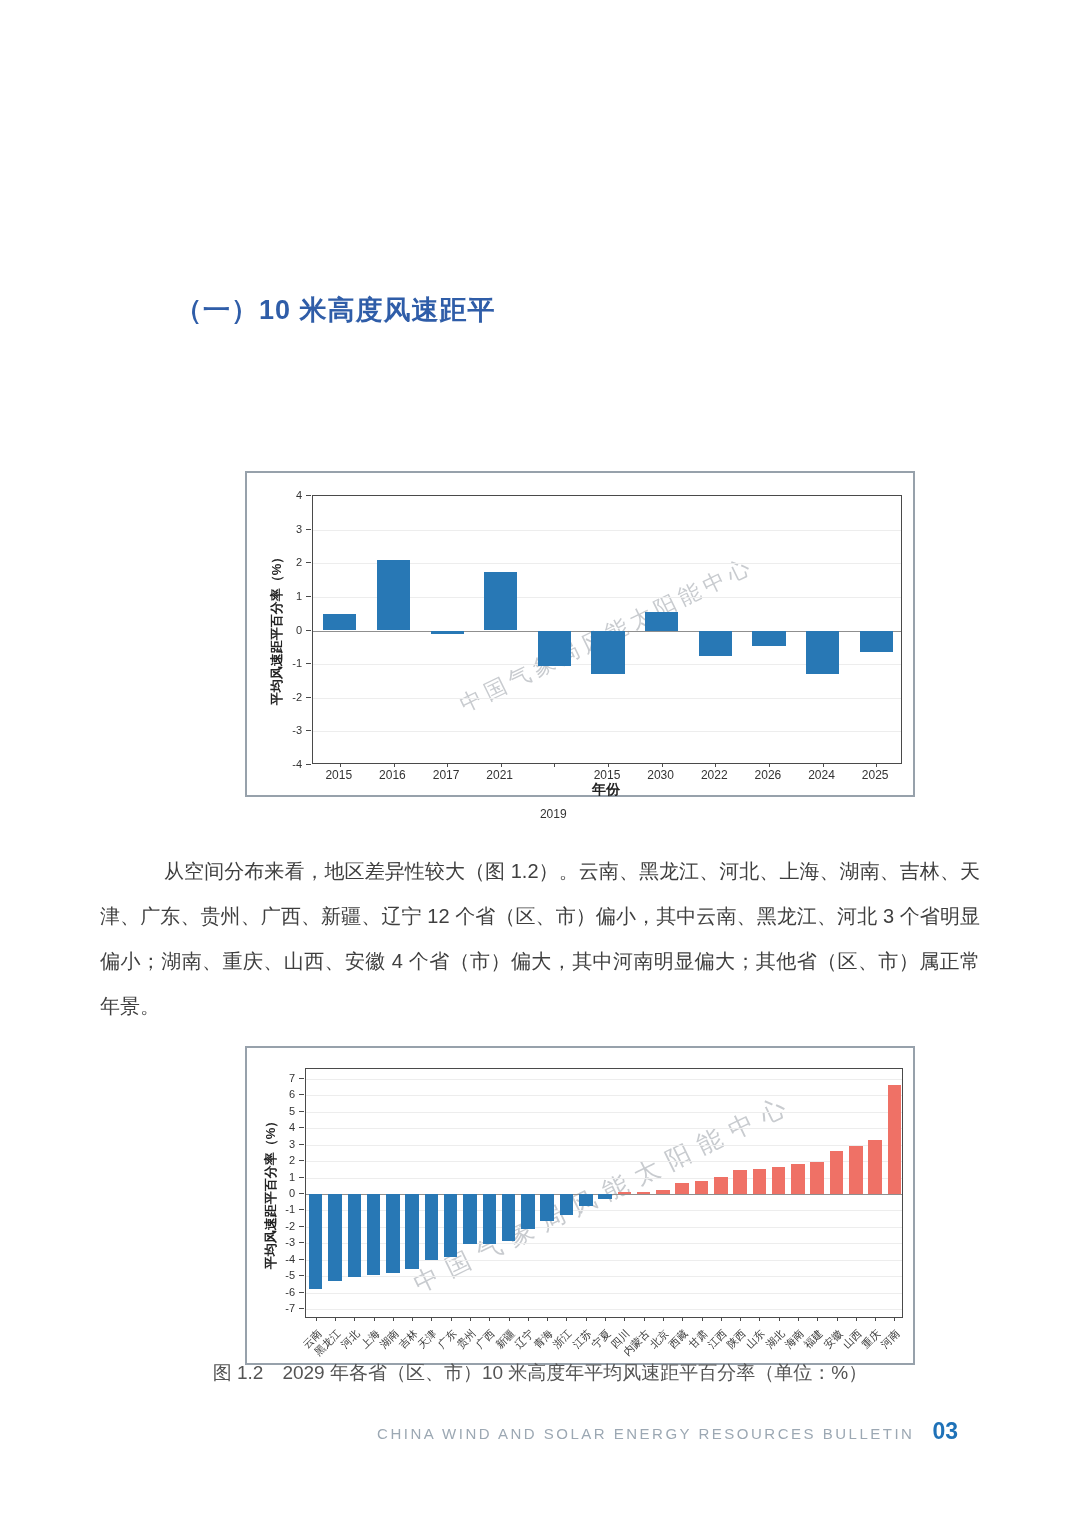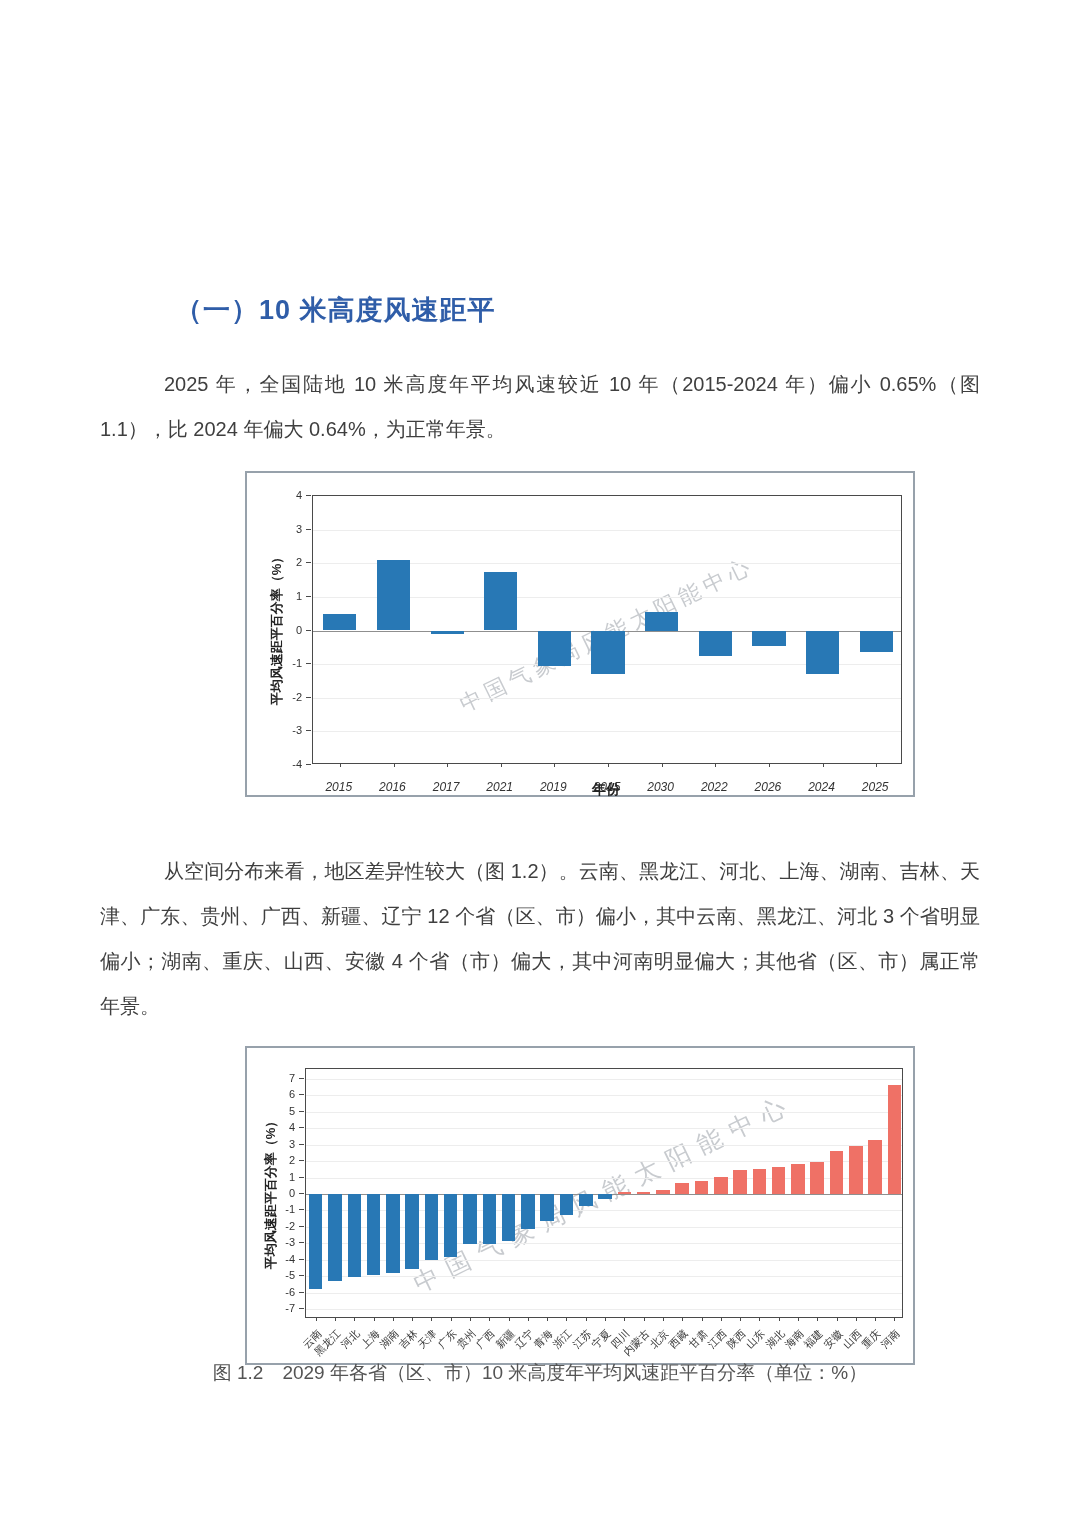--- a/index.html
+++ b/index.html
@@ -47,21 +47,21 @@
     font-size:11px; color:#333; line-height:12px;
   }
   .ytick-mark {
     position:absolute; right:1px; width:5px; height:1px; background:#4a4a4a;
   }
   .gridline { position:absolute; left:0; right:0; height:1px; background:#ededed; }
   .zeroline { position:absolute; left:0; right:0; height:1px; background:#8f8f8f; }
   .bar { position:absolute; }
   .xtick-mark { position:absolute; top:100%; width:1px; height:4px; background:#4a4a4a; }
   .xcats { position:absolute; }
-  #chart1 .xcats { left:65px; top:302px; width:588px; height:18px;font-style:italic; }
+  #chart1 .xcats { left:65px; top:290px; width:588px; height:18px; }
   #chart2 .xcats { left:58px; top:272px; width:596px; height:46px; }
   .xcat { position:absolute; top:5px; text-align:center; font-size:12px; color:#333; white-space:nowrap; }
   .xcat.rot {
     width:80px; text-align:right; font-size:10.5px;
     transform:rotate(-45deg); transform-origin:100% 0;
   }
   .xlabel {
     position:absolute; text-align:center; font-size:14px; font-weight:bold; color:#222;
   }
   #chart1 .xlabel { left:65px; top:308px; width:588px; }
@@ -94,21 +94,20 @@
   .page-number { font-size:23px; font-weight:600; color:#1f72b8; margin-left:18px; }
 </style>
 </head>
 <body>
 
 <div class="page">
 
 
   <h2 class="section-heading">（一）10 米高度风速距平</h2>
 
-  <p class="para p1">2025 年，全国陆地 10 米高度年平均风速较近 10 年（2015-2024 年）偏小 0.65%（图 1.1），比 2024 年偏大 0.64%，为正常年景。</p>
 
   <figure class="fig fig1">
     <div class="chart" id="chart1">
       <div class="ylabel">平均风速距平百分率（%）</div>
       <div class="yticks">
           <div class="ytick-label" style="top: 269px;">-4</div>
           <div class="ytick-mark" style="top: 269px;"></div>
           <div class="ytick-label" style="top: 235.4px;">-3</div>
           <div class="ytick-mark" style="top: 235.4px;"></div>
           <div class="ytick-label" style="top: 201.8px;">-2</div>
@@ -156,21 +155,21 @@
           <div class="bar" style="left: 492.9px; width: 33.3px; top: 134.5px; height: 43.7px; background: rgb(40, 120, 181);"></div>
           <div class="xtick-mark" style="left: 509.5px;"></div>
           <div class="bar" style="left: 546.6px; width: 33.3px; top: 134.5px; height: 21.9px; background: rgb(40, 120, 181);"></div>
           <div class="xtick-mark" style="left: 563.2px;"></div>
         </div>
       <div class="xcats">
           <div class="xcat" style="left: 0px; width: 53.6px;">2015</div>
           <div class="xcat" style="left: 53.6px; width: 53.6px;">2016</div>
           <div class="xcat" style="left: 107.3px; width: 53.6px;">2017</div>
           <div class="xcat" style="left: 160.9px; width: 53.6px;">2021</div>
-          <div class="xcat" style="left: 214.5px; width: 53.6px;">2019</div>
+          <div class="xcat" style="left: 214.5px; width: 53.6px; margin-top: 39px;">2019</div>
           <div class="xcat" style="left: 268.2px; width: 53.6px;">2015</div>
           <div class="xcat" style="left: 321.8px; width: 53.6px;">2030</div>
           <div class="xcat" style="left: 375.5px; width: 53.6px;">2022</div>
           <div class="xcat" style="left: 429.1px; width: 53.6px;">2026</div>
           <div class="xcat" style="left: 482.7px; width: 53.6px;">2024</div>
           <div class="xcat" style="left: 536.4px; width: 53.6px;">2025</div>
         </div>
       <div class="xlabel">年份</div>
     </div>
   </figure>
@@ -325,14 +324,18 @@
           <div class="xcat rot" style="left: 469.8px; top: 7px;">山西</div>
           <div class="xcat rot" style="left: 489.1px; top: 7px;">重庆</div>
           <div class="xcat rot" style="left: 508.4px; top: 7px;">河南</div>
         </div>
 
     </div>
   </figure>
 
   <div class="caption cap2">图 1.2　2029 年各省（区、市）10 米高度年平均风速距平百分率（单位：%）</div>
 
+  <div class="footer">
+    <span class="footer-text">CHINA WIND AND SOLAR ENERGY RESOURCES BULLETIN</span>
+    <span class="page-number">03</span>
+  </div>
 
 </div>
 
 </body></html>

